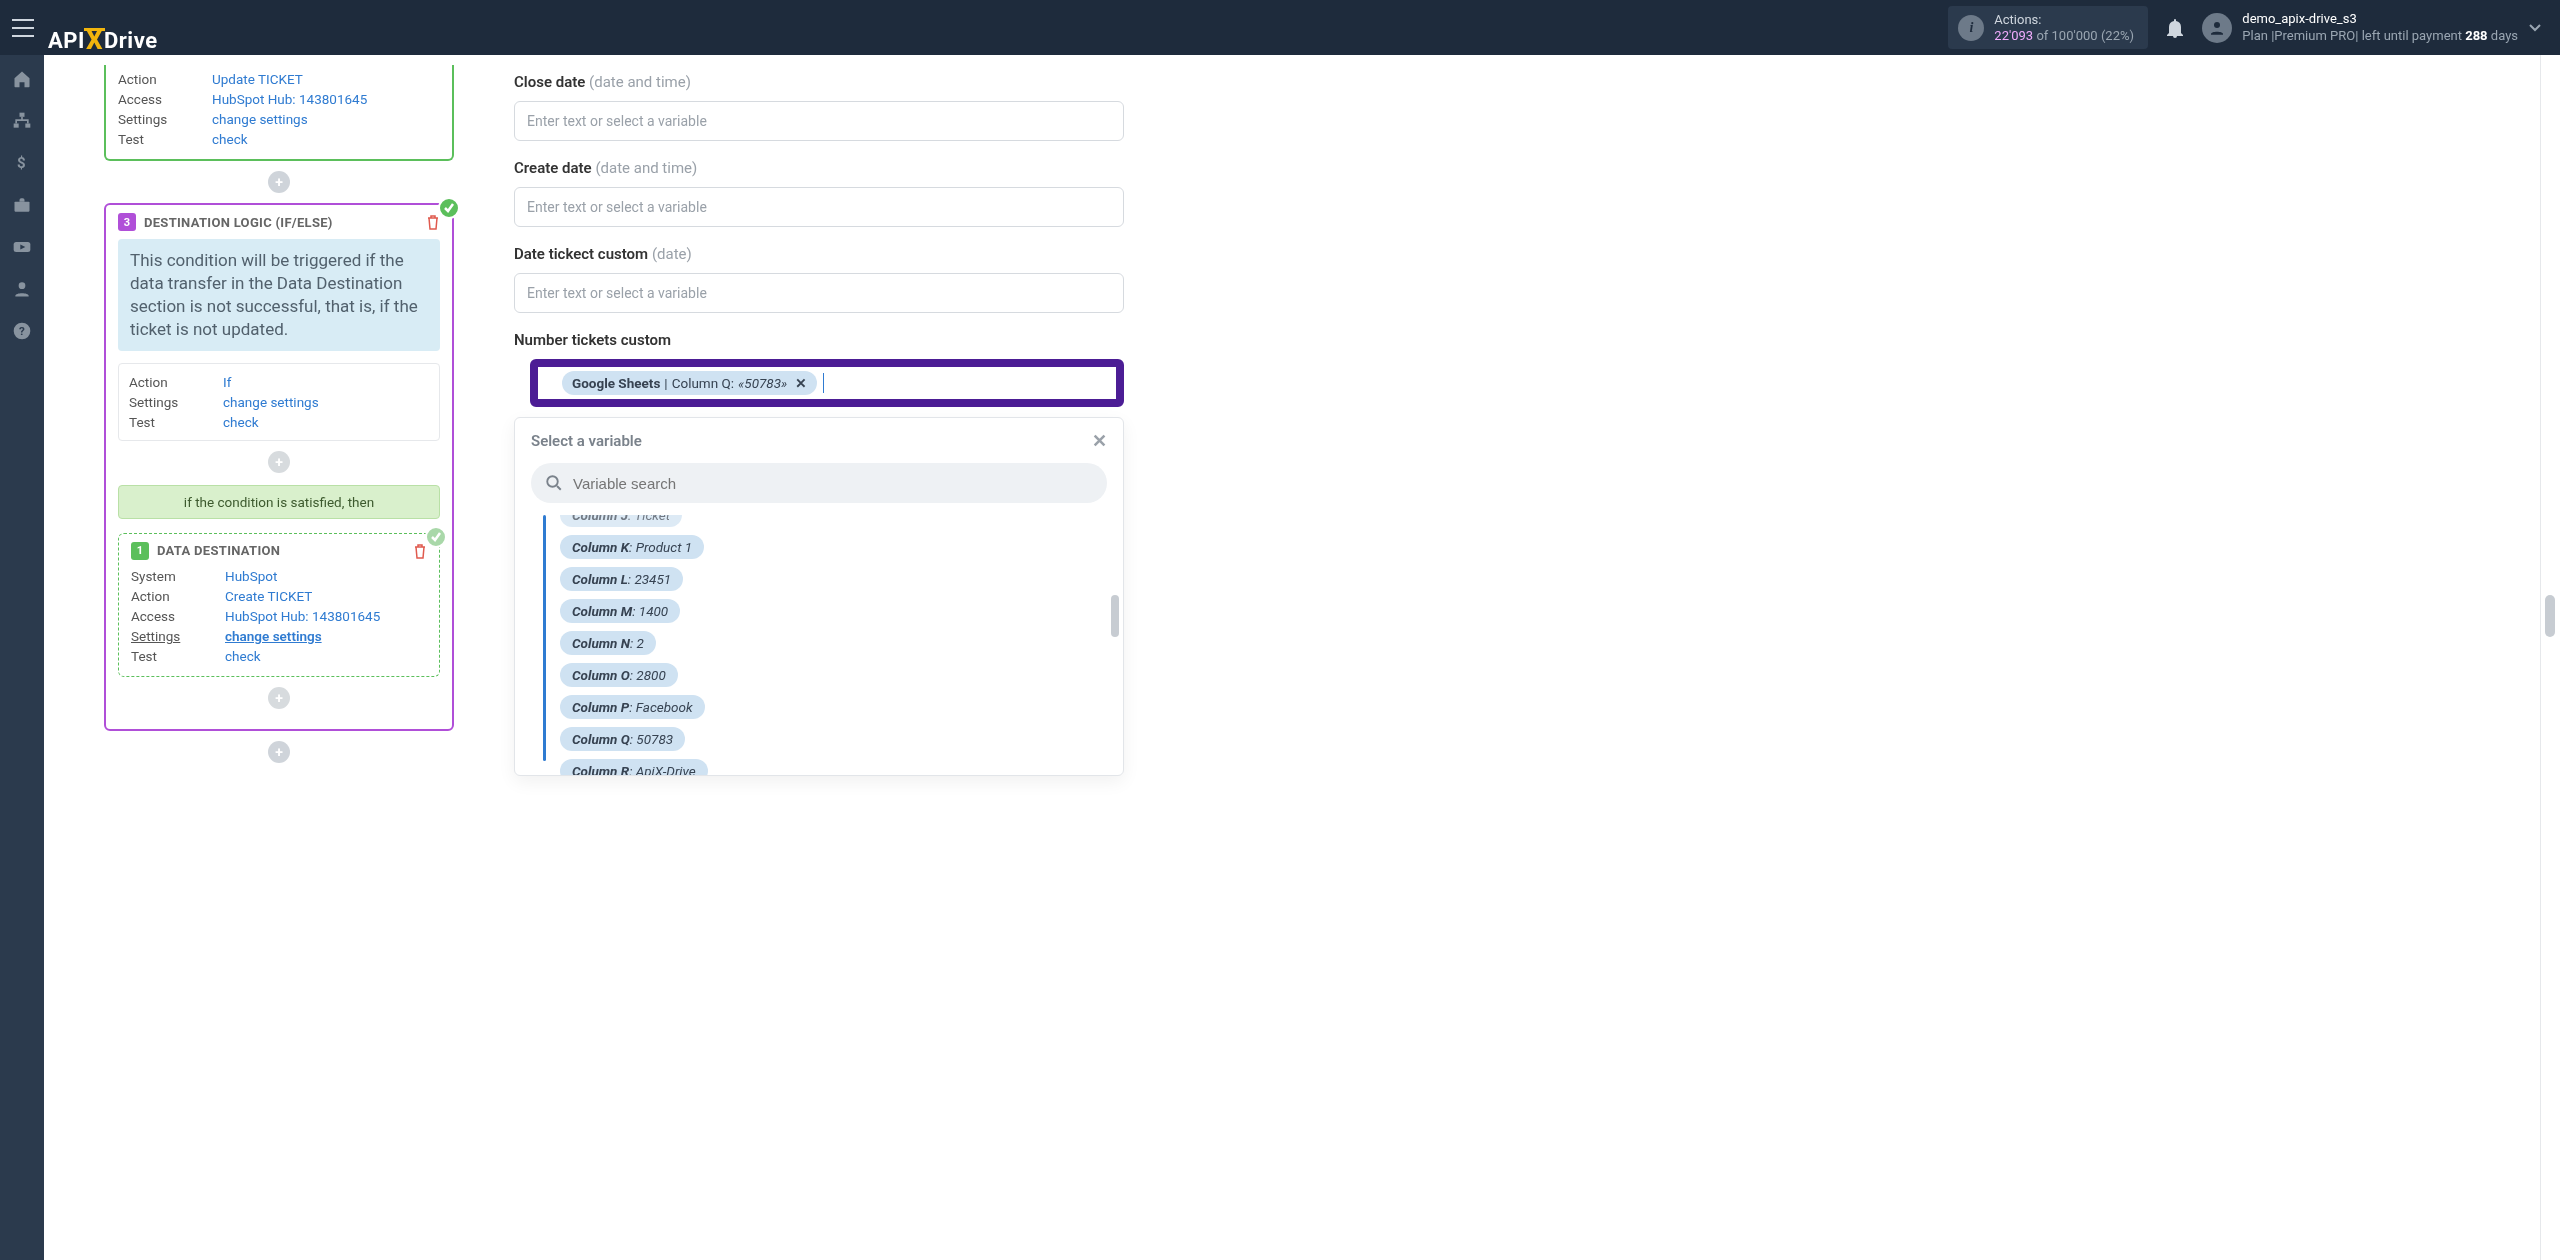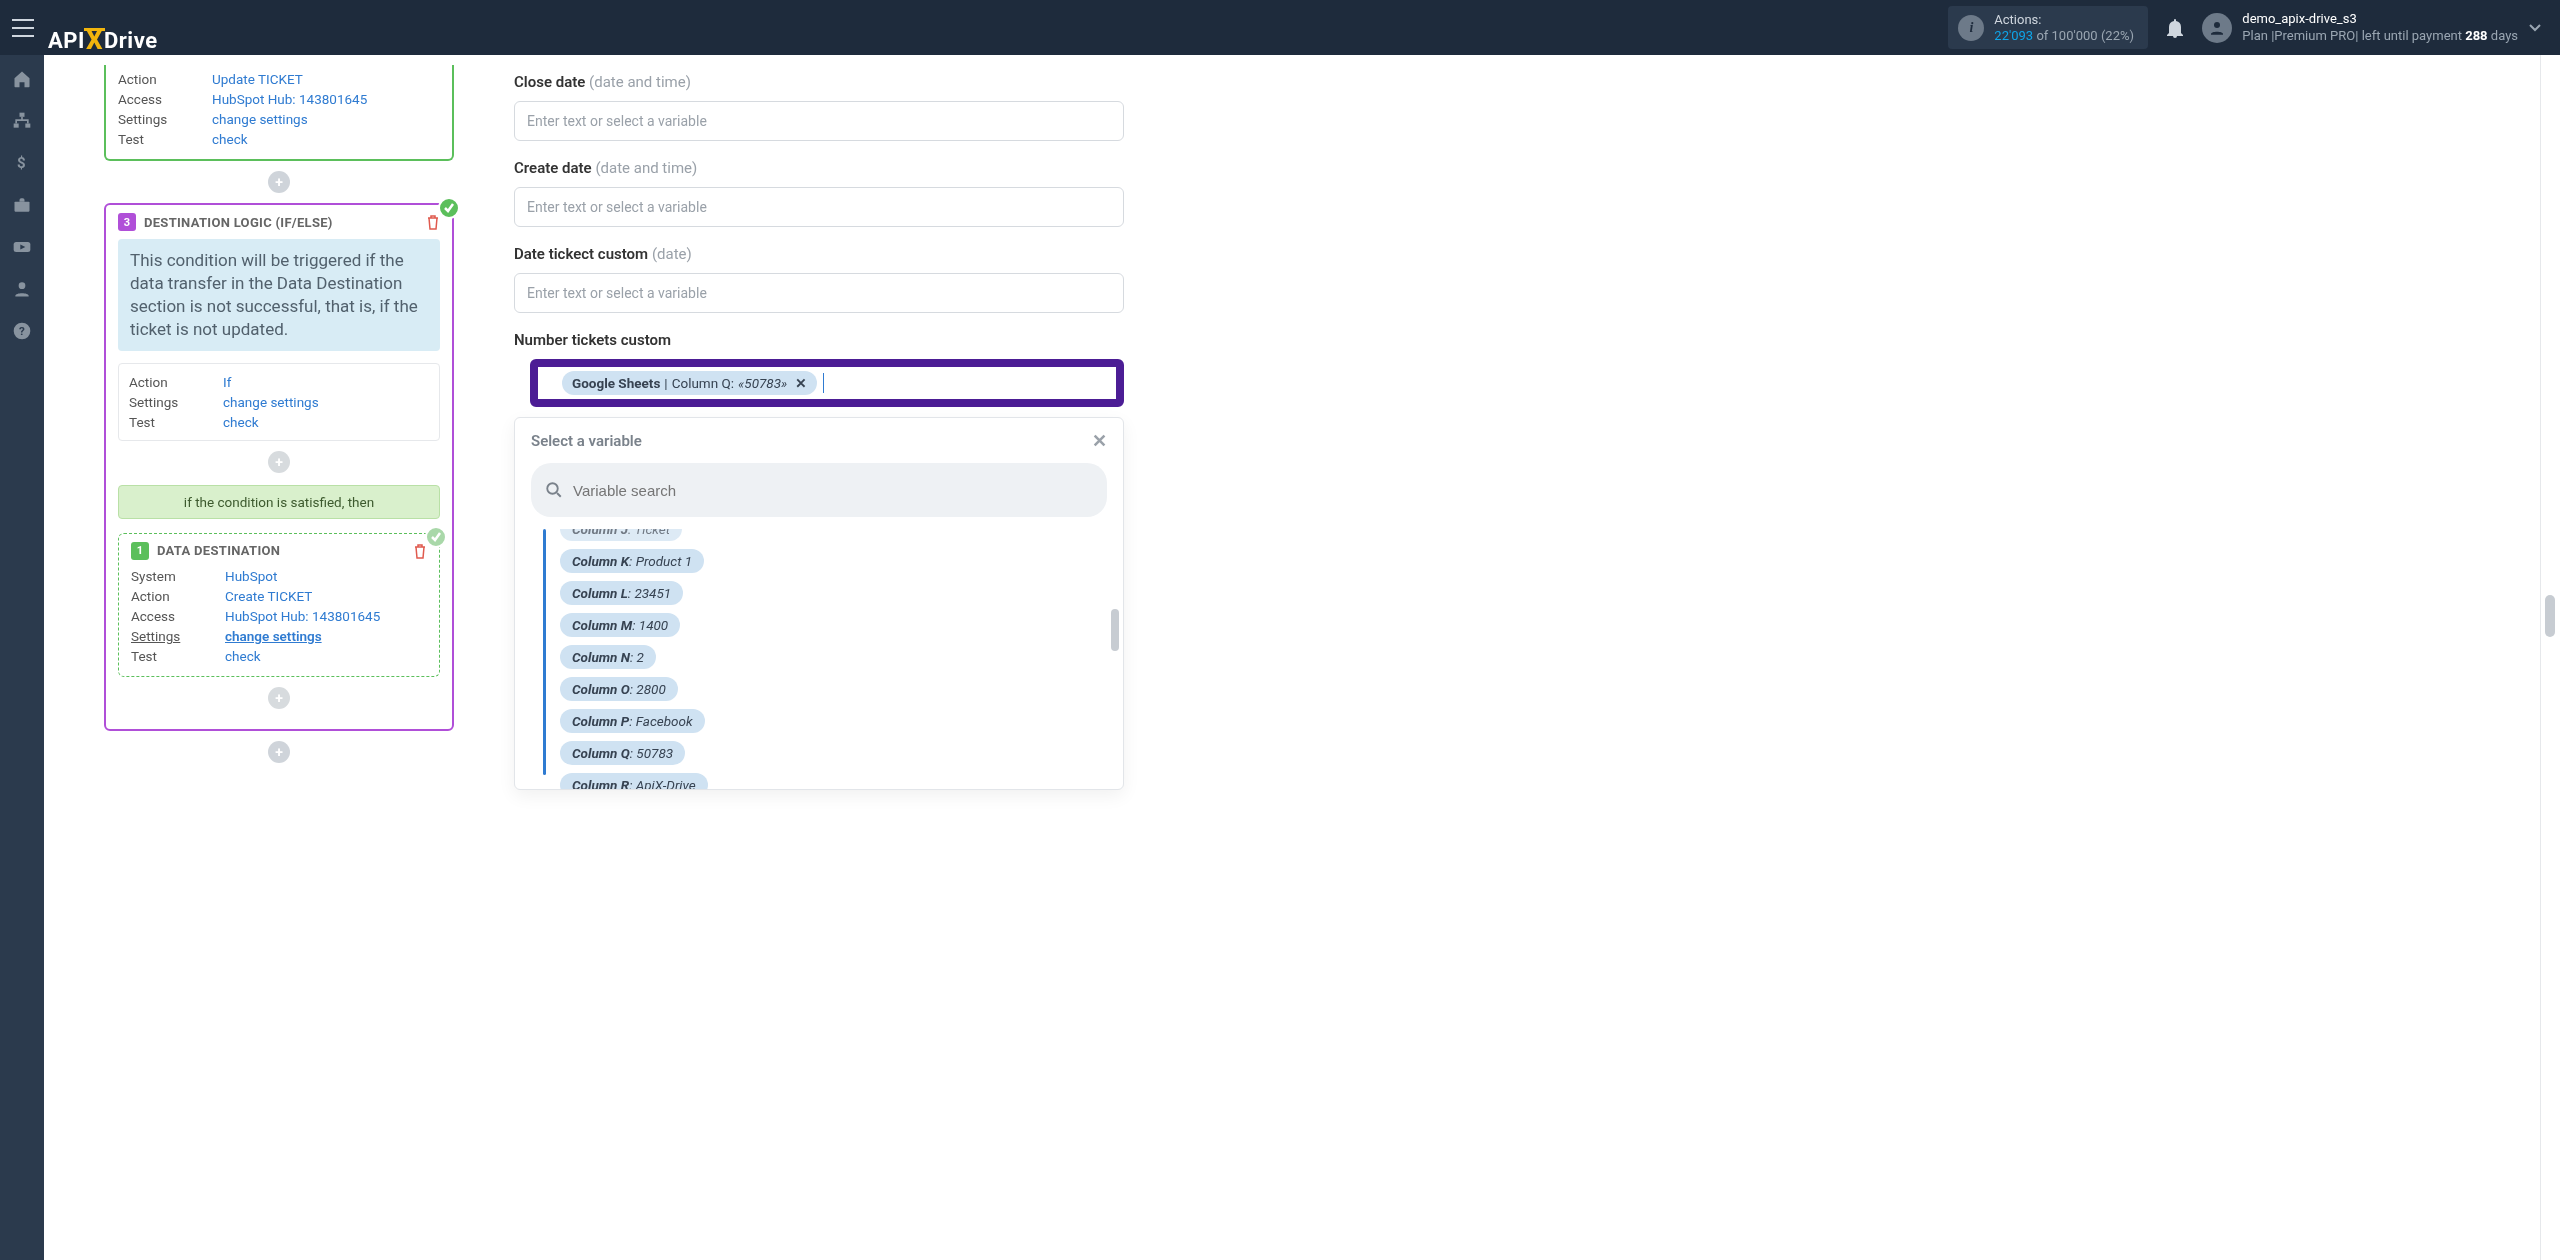--- a/index.html
+++ b/index.html
@@ -38,21 +38,21 @@
     display:flex; align-items:center; gap:10px; min-width:200px;
   }
   .actions-box .info-ic {
     width:26px; height:26px; border-radius:50%; background:#6d7a89;
     display:flex; align-items:center; justify-content:center; color:#1e2b3c; font-weight:900;
     font-family: Georgia, serif; font-style:italic;
   }
   .actions-lines { line-height:1.2; font-size:13px; }
   .actions-lines .row1 { color:#cfd6de; }
   .actions-lines .row2 { color:#9aa6b2; }
-  .actions-lines .green { color:#0ea5e9; }
+  .actions-lines .green { color:#f0abfc; }
   .bell, .avatar { color:#cfd6de; }
   .avatar-circle {
     width:30px; height:30px; border-radius:50%; background:#6d7a89;
     display:flex; align-items:center; justify-content:center;
   }
   .user-block { display:flex; align-items:center; gap:10px; cursor:pointer; flex:1; }
   .user-lines { line-height:1.25; font-size:13px; }
   .user-lines .u1 { color:#fff; }
   .user-lines .u2 { color:#9aa6b2; }
   .user-lines .u2 b { color:#fff; font-weight:700; }
@@ -146,21 +146,21 @@
   .caret { width:1px; height:20px; background:#2f7bd1; animation:blink 1s step-end infinite; }
   @keyframes blink { 50% { opacity:0; } }
 
   .dropdown {
     max-width:610px; margin-top:10px; border:1px solid #e2e5e9; border-radius:6px;
     box-shadow:0 6px 18px rgba(0,0,0,0.06); background:#fff; position:relative;
   }
   .dd-hdr { display:flex; align-items:center; padding:12px 16px; color:#7a828b; font-weight:600; font-size:15px; }
   .dd-hdr .close { margin-left:auto; cursor:pointer; color:#9aa1a9; font-size:18px; font-weight:700; }
   .dd-search {
-    margin:0 16px 12px 16px; background:#eef1f4; border-radius:20px; height:54px;
+    margin:0 16px 12px 16px; background:#eef1f4; border-radius:20px; height:40px;
     display:flex; align-items:center; padding:8px 14px; gap:10px; color:#7a828b;
   }
   .dd-search input { border:none; background:transparent; outline:none; flex:1; font-size:15px; color:#333; }
   .dd-body { display:flex; padding:0 16px 14px 28px; position:relative; max-height:260px; overflow:hidden;font-style:italic; }
   .dd-line { width:3px; background:#2f7bd1; border-radius:2px; margin-right:14px; align-self:stretch; }
   .dd-list { display:flex; flex-direction:column; gap:8px; }
   .dd-item {
     background:#cfe2f2; border-radius:14px; padding:4px 12px; display:inline-flex; align-items:center;
     font-size:13.5px; color:#374352; width:fit-content; cursor:pointer;
   }

